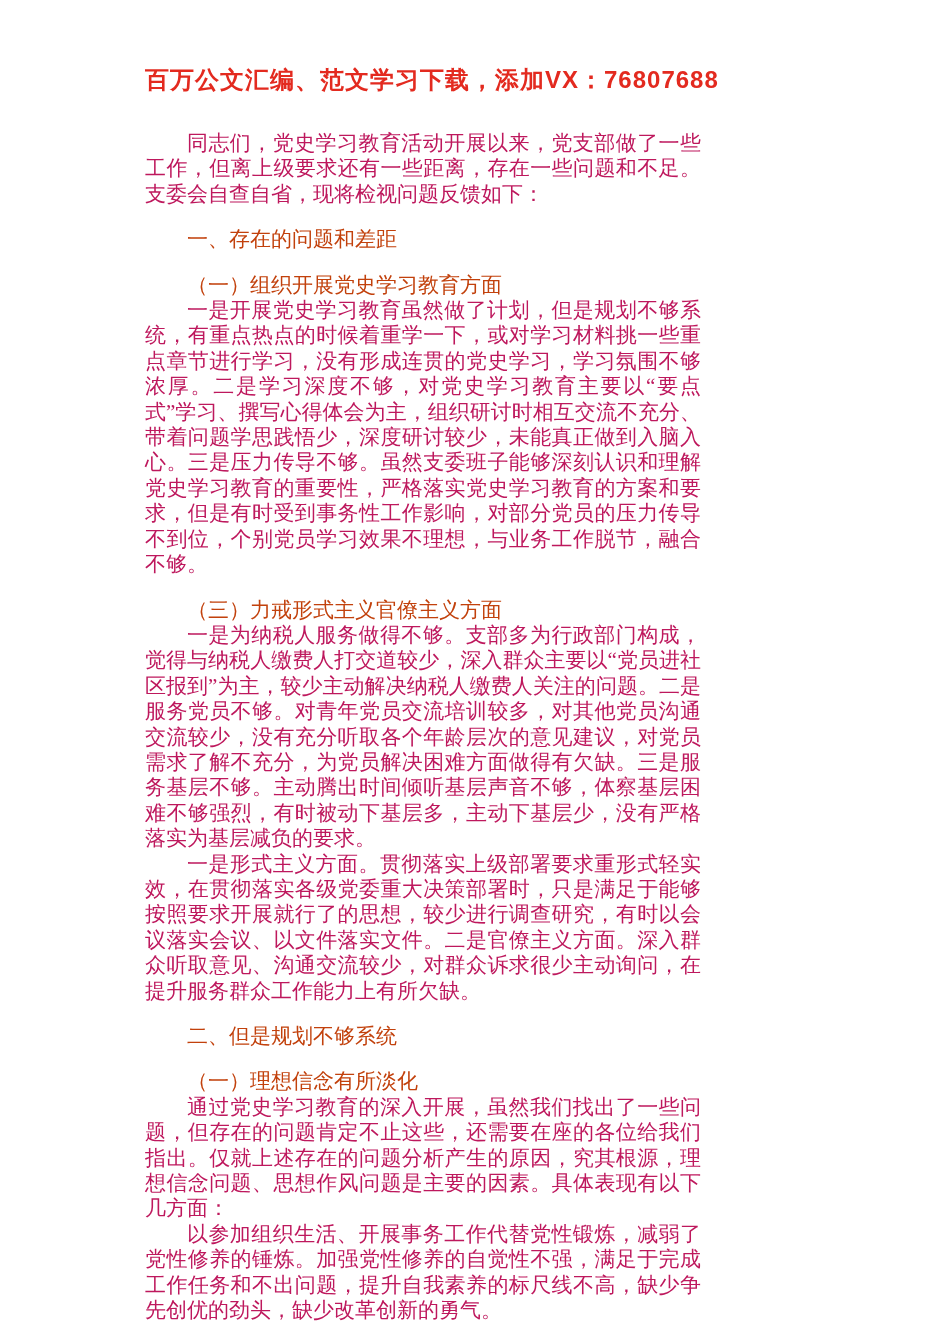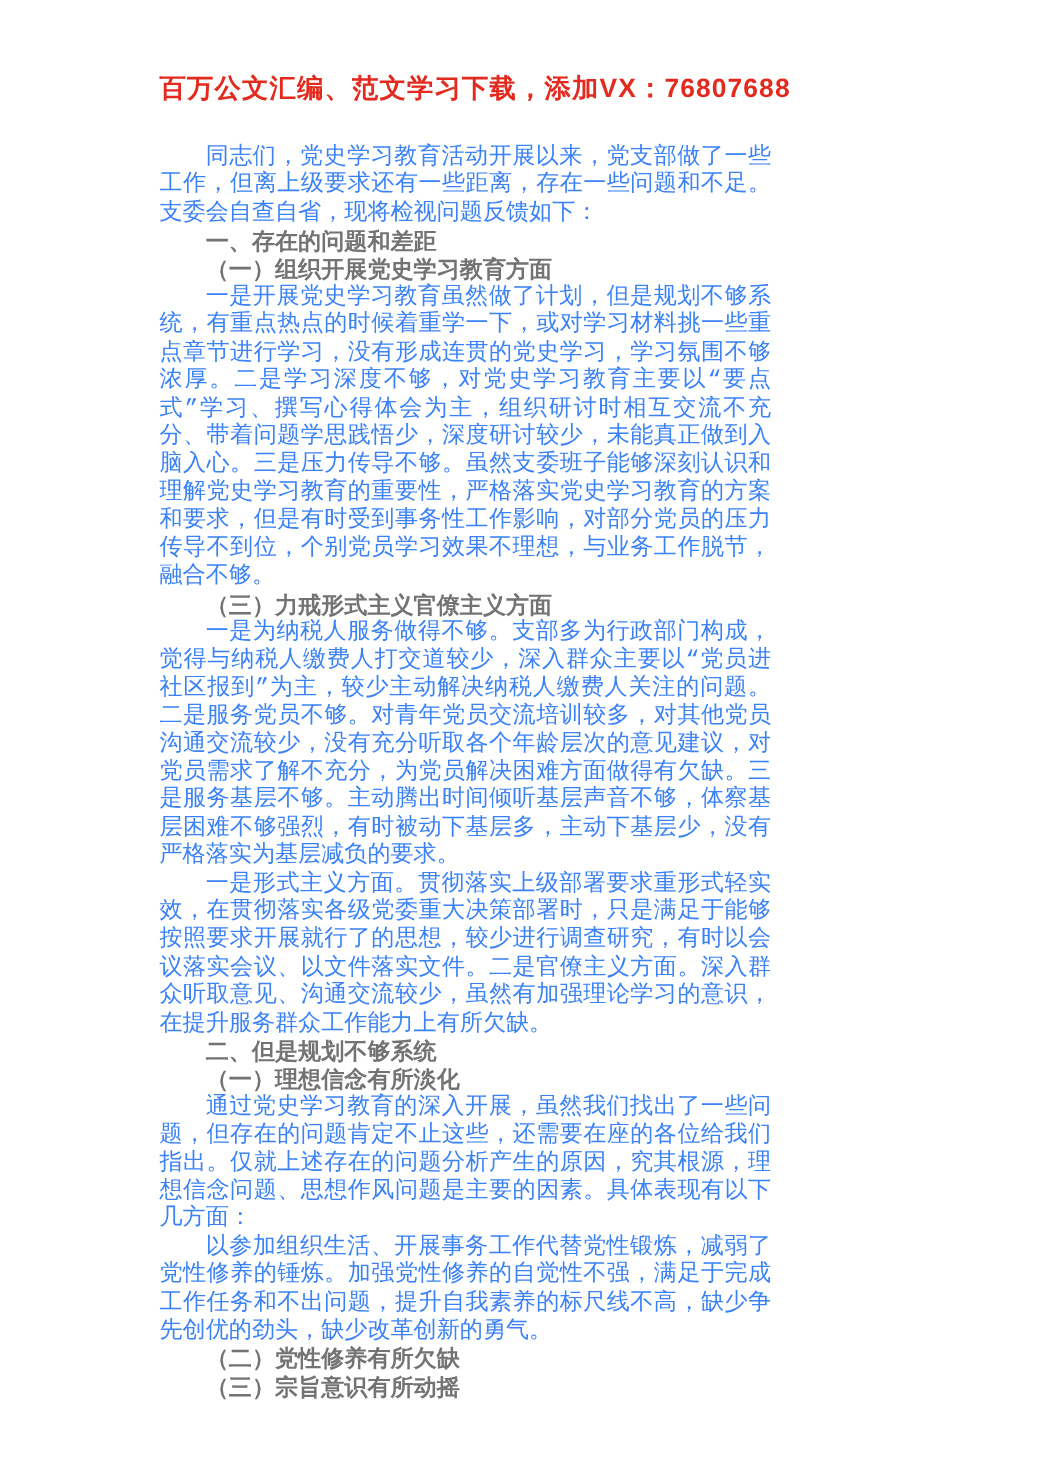--- a/index.html
+++ b/index.html
@@ -29,42 +29,43 @@
     margin: 0 0 35px 0;
   }
   .blk {
     margin: 0;
     font-size: 21px;
     line-height: 25.4px;
     text-align: justify;
     text-indent: 2em;
   }
   .paragraph {
-    font-family: Liberation Mono, monospace;
-    color: #3b82f6;
+    font-family: Liberation Serif, serif;
+    color: #be185d;
   }
   .heading {
     font-family: "DejaVu Sans", "Liberation Sans", sans-serif;
-    font-weight: bold;
-    color: #737373;
+    font-weight: normal;
+    color: #c2410c;
+    margin-top: 20px;
   }
 </style>
 </head>
 <body>
 
 <div class="page">
   <p class="promo" style="color: rgb(227, 42, 31);">百万公文汇编、范文学习下载，添加VX：76807688</p>
   <div id="doc-body">
       <p class="blk paragraph">同志们，党史学习教育活动开展以来，党支部做了一些工作，但离上级要求还有一些距离，存在一些问题和不足。支委会自查自省，现将检视问题反馈如下：</p>
       <p class="blk heading">一、存在的问题和差距</p>
       <p class="blk heading">（一）组织开展党史学习教育方面</p>
       <p class="blk paragraph">一是开展党史学习教育虽然做了计划，但是规划不够系统，有重点热点的时候着重学一下，或对学习材料挑一些重点章节进行学习，没有形成连贯的党史学习，学习氛围不够浓厚。二是学习深度不够，对党史学习教育主要以“要点式”学习、撰写心得体会为主，组织研讨时相互交流不充分、带着问题学思践悟少，深度研讨较少，未能真正做到入脑入心。三是压力传导不够。虽然支委班子能够深刻认识和理解党史学习教育的重要性，严格落实党史学习教育的方案和要求，但是有时受到事务性工作影响，对部分党员的压力传导不到位，个别党员学习效果不理想，与业务工作脱节，融合不够。</p>
       <p class="blk heading">（三）力戒形式主义官僚主义方面</p>
       <p class="blk paragraph">一是为纳税人服务做得不够。支部多为行政部门构成，觉得与纳税人缴费人打交道较少，深入群众主要以“党员进社区报到”为主，较少主动解决纳税人缴费人关注的问题。二是服务党员不够。对青年党员交流培训较多，对其他党员沟通交流较少，没有充分听取各个年龄层次的意见建议，对党员需求了解不充分，为党员解决困难方面做得有欠缺。三是服务基层不够。主动腾出时间倾听基层声音不够，体察基层困难不够强烈，有时被动下基层多，主动下基层少，没有严格落实为基层减负的要求。</p>
-      <p class="blk paragraph">一是形式主义方面。贯彻落实上级部署要求重形式轻实效，在贯彻落实各级党委重大决策部署时，只是满足于能够按照要求开展就行了的思想，较少进行调查研究，有时以会议落实会议、以文件落实文件。二是官僚主义方面。深入群众听取意见、沟通交流较少，虽然有加强理论学习的意识，在提升服务群众工作能力上有所欠缺。</p>
+      <p class="blk paragraph">一是形式主义方面。贯彻落实上级部署要求重形式轻实效，在贯彻落实各级党委重大决策部署时，只是满足于能够按照要求开展就行了的思想，较少进行调查研究，有时以会议落实会议、以文件落实文件。二是官僚主义方面。深入群众听取意见、沟通交流较少，对群众诉求很少主动询问，在提升服务群众工作能力上有所欠缺。</p>
       <p class="blk heading">二、但是规划不够系统</p>
       <p class="blk heading">（一）理想信念有所淡化</p>
       <p class="blk paragraph">通过党史学习教育的深入开展，虽然我们找出了一些问题，但存在的问题肯定不止这些，还需要在座的各位给我们指出。仅就上述存在的问题分析产生的原因，究其根源，理想信念问题、思想作风问题是主要的因素。具体表现有以下几方面：</p>
       <p class="blk paragraph">以参加组织生活、开展事务工作代替党性锻炼，减弱了党性修养的锤炼。加强党性修养的自觉性不强，满足于完成工作任务和不出问题，提升自我素养的标尺线不高，缺少争先创优的劲头，缺少改革创新的勇气。</p>
       <p class="blk heading">（二）党性修养有所欠缺</p>
       <p class="blk heading">（三）宗旨意识有所动摇</p>
     </div>
 </div>
 
 </body></html>

